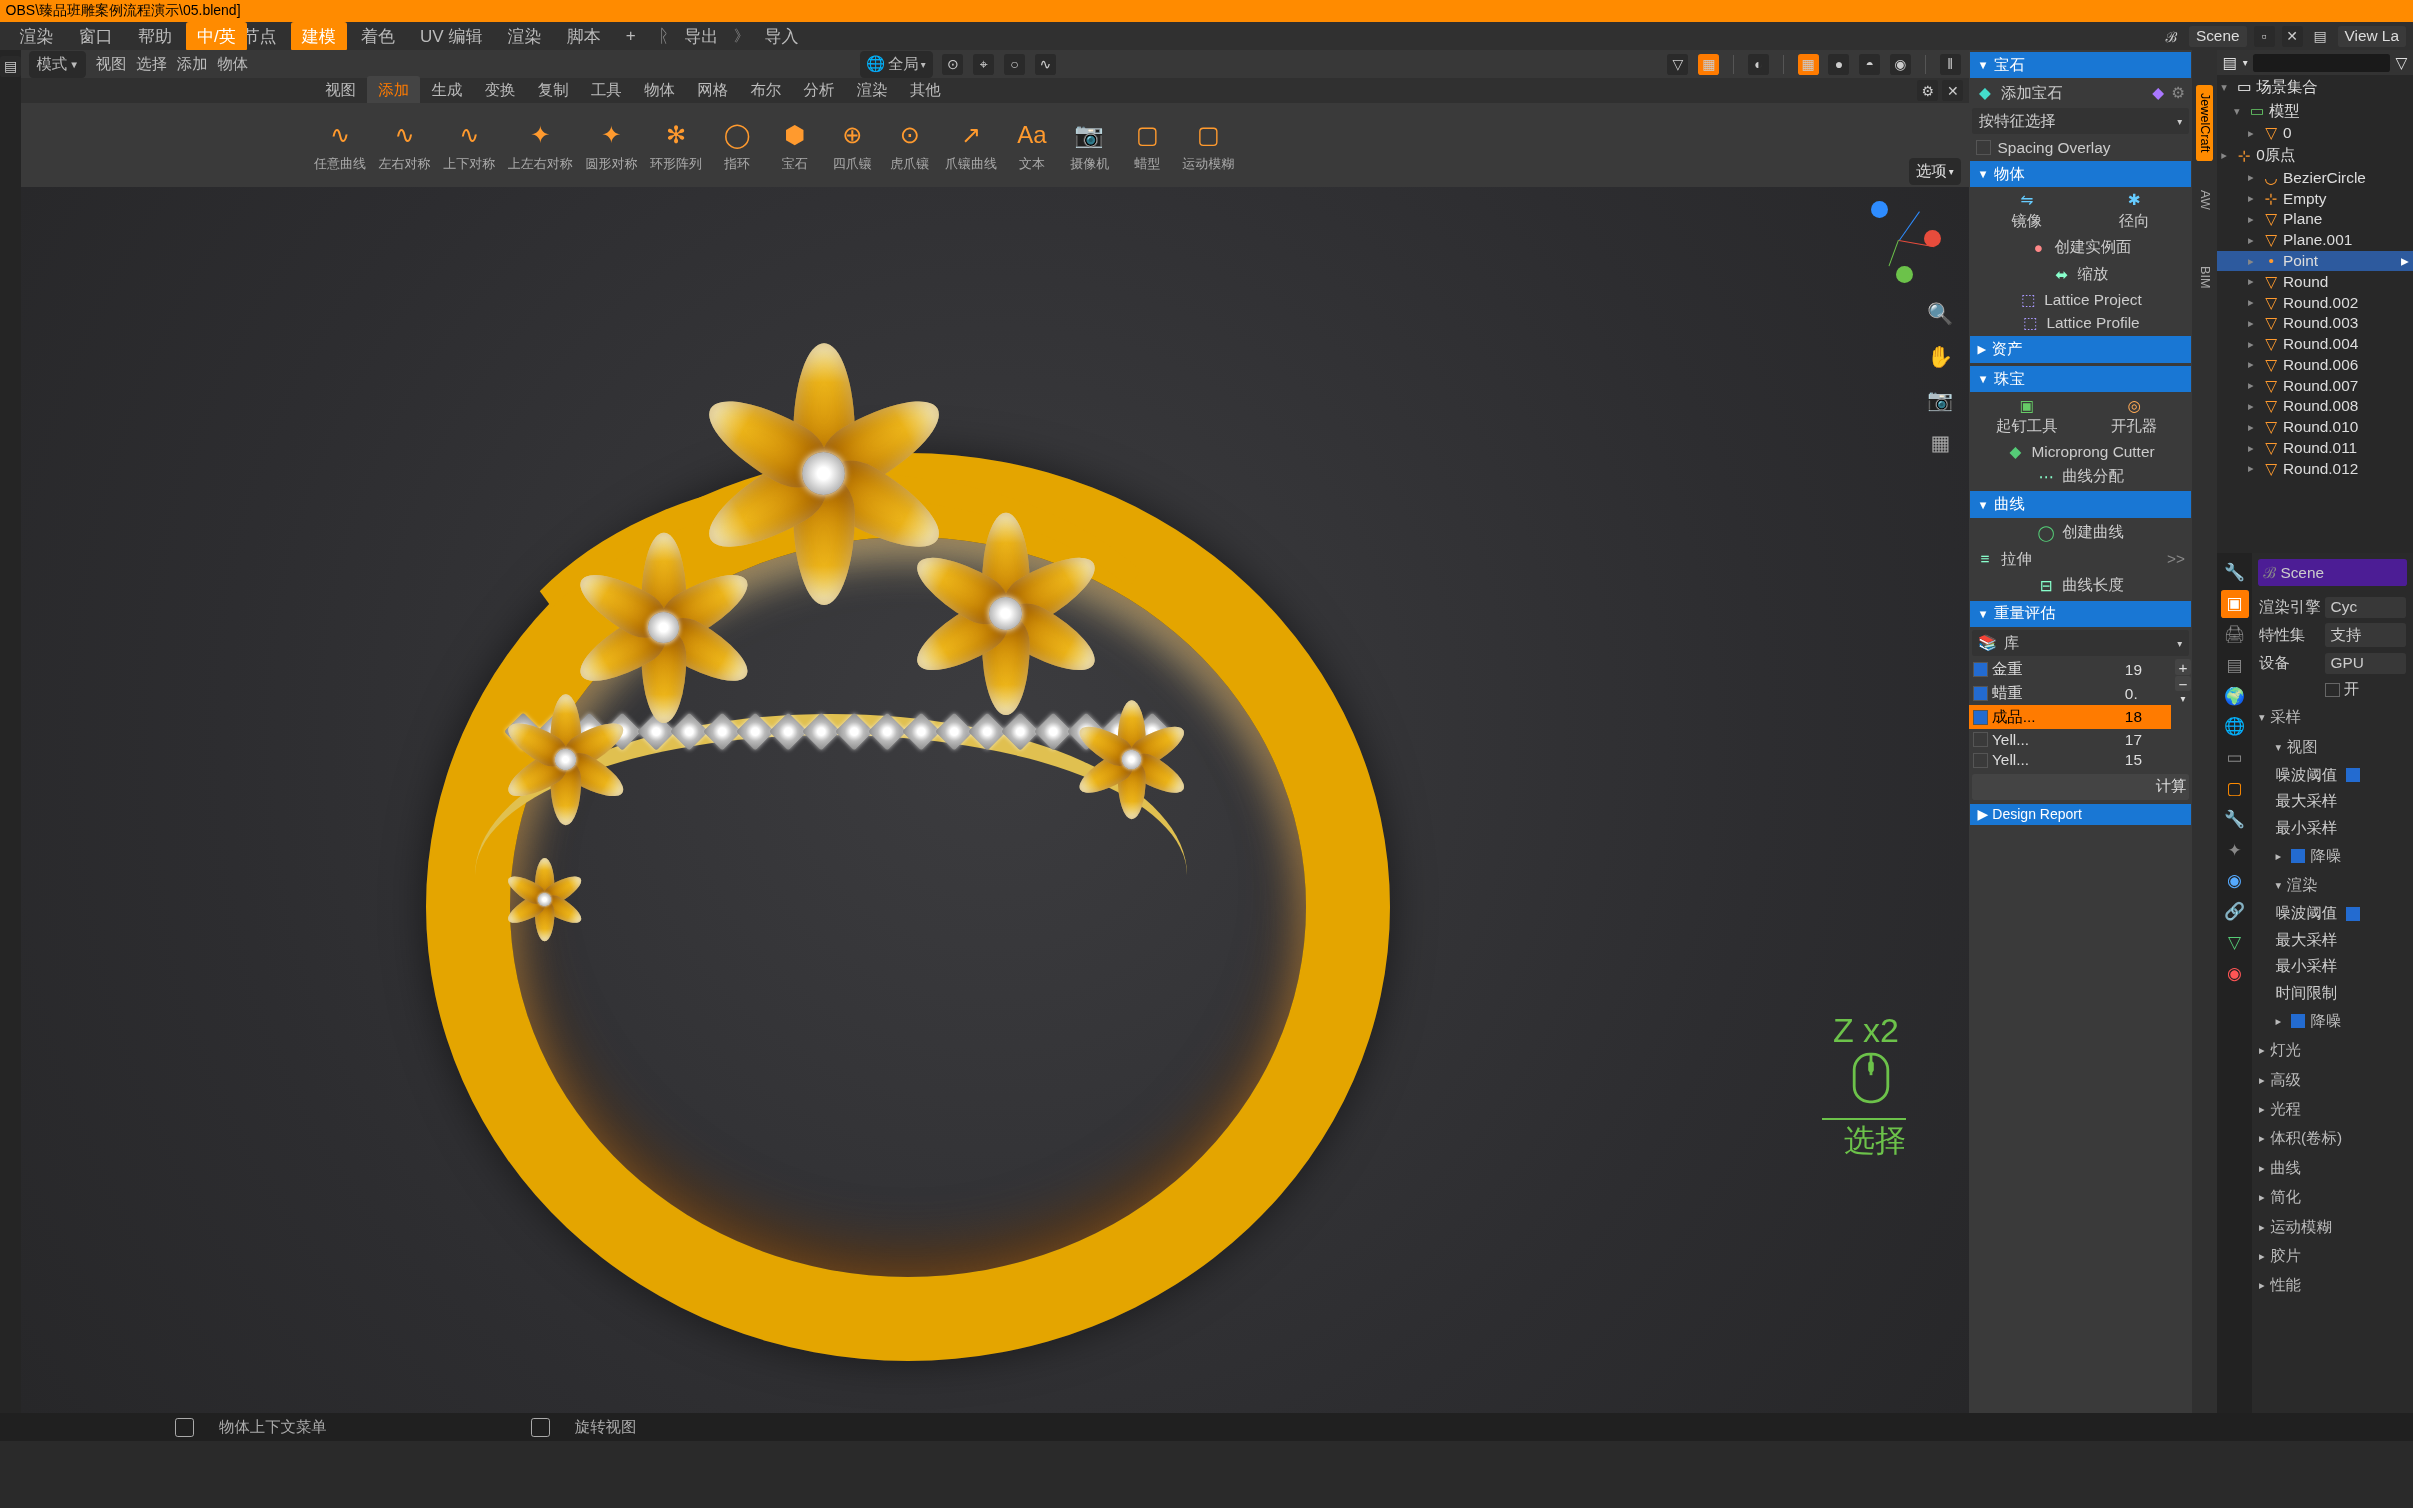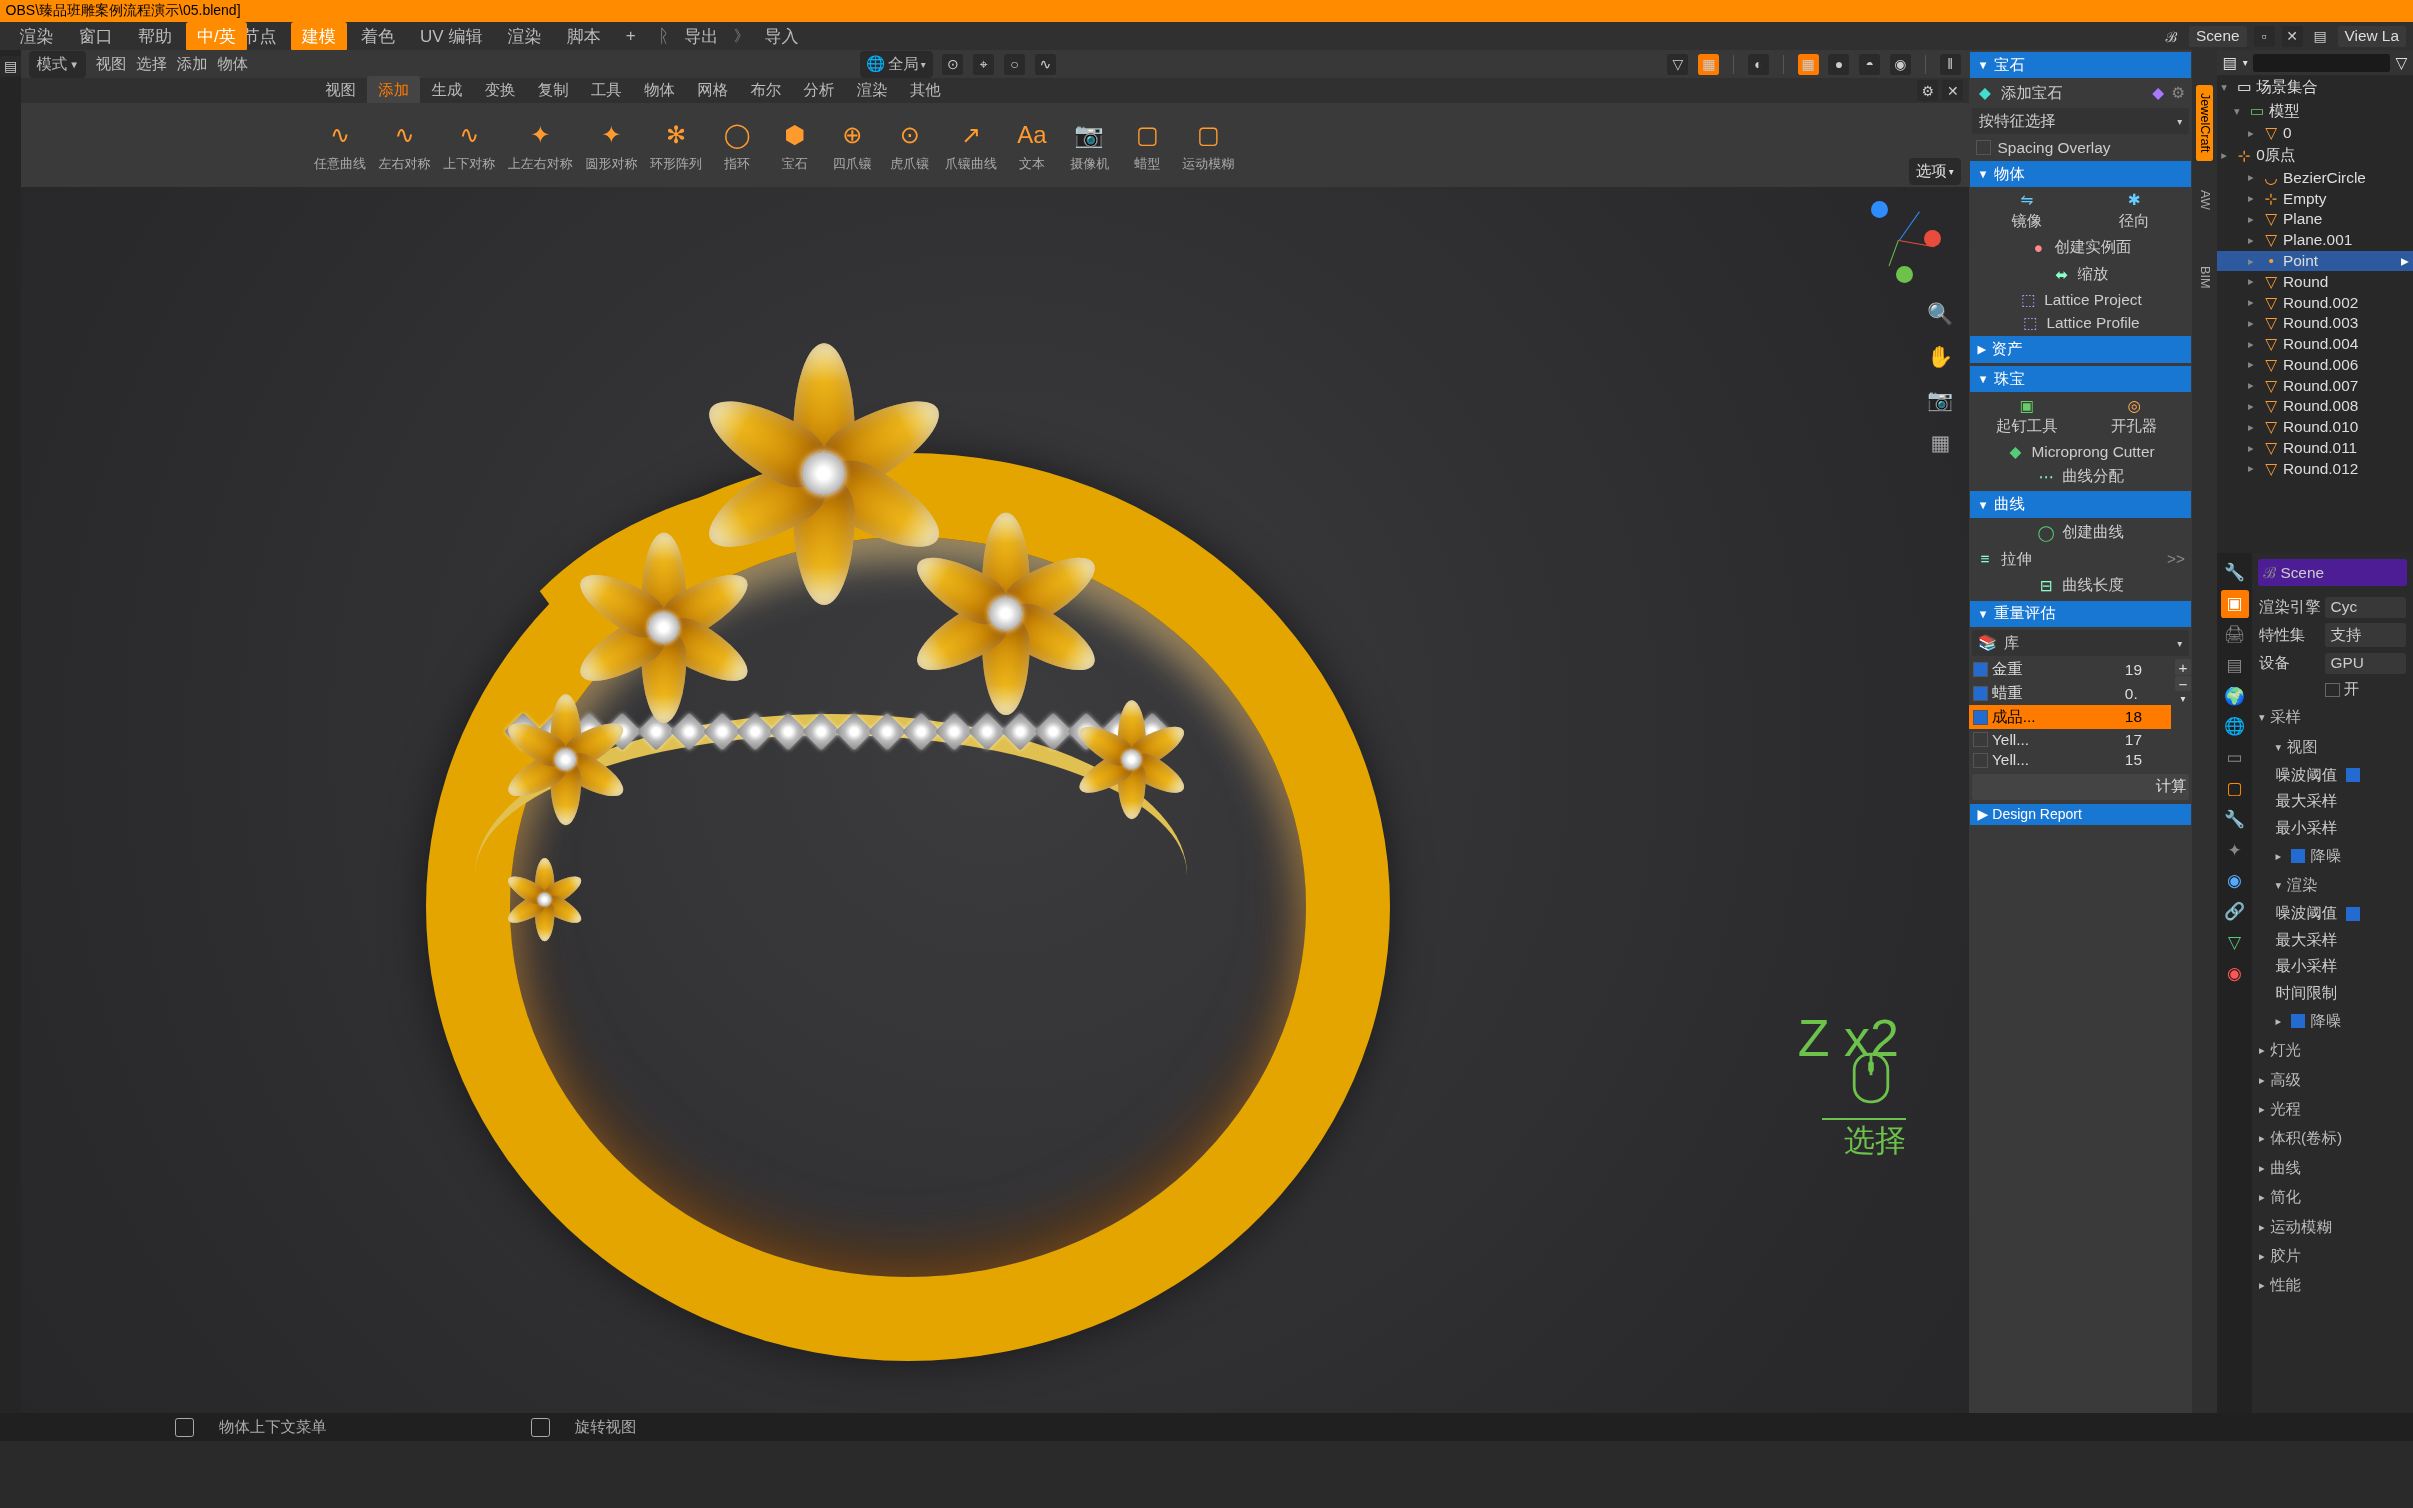--- a/index.html
+++ b/index.html
@@ -46,21 +46,21 @@
 .fl6{left:28px;top:454px;transform:scale(.35)}
 
 .gizmo{position:absolute;right:28px;top:14px;width:84px;height:84px}
 .gizmo .ball{position:absolute;width:17px;height:17px;border-radius:50%}
 .gizmo .red{background:#e74c3c;right:0;top:29px}
 .gizmo .green{background:#6cc24a;right:28px;bottom:2.8px}
 .gizmo .blue{background:#2e8cff;left:14px;top:0}
 .gizmo .line{position:absolute;left:42px;top:39px;height:1.4px;width:36px;transform-origin:0 0}
 .vp-toolsR{position:absolute;right:14px;top:112px;display:flex;flex-direction:column;gap:14px}
 .vp-toolsR div{width:29px;height:29px;display:flex;align-items:center;justify-content:center;color:#aaa;font-size:21px;cursor:pointer}
-.hud-zx{position:absolute;right:70px;bottom:345px;font-size:52px;color:#6cc24a}
+.hud-zx{position:absolute;right:70px;bottom:363px;font-size:34px;color:#6cc24a}
 .hud-mouse{position:absolute;right:77px;bottom:307px;width:42px;height:56px}
 .hud-mouse svg{width:42px;height:56px}
 .hud-line{position:absolute;right:63px;bottom:293px;width:84px;height:2.1px;background:#6cc24a}
 .hud-sel{position:absolute;right:63px;bottom:251px;font-size:31px;color:#6cc24a}
 
 .jc-panel{width:223px;background:#3a3a3a;display:flex;flex-direction:column;font-size:15.4px}
 .jc-panel .hdr{background:#1977d4;color:#fff;padding:2.8px 7px;display:flex;align-items:center;gap:5.6px;cursor:pointer;margin:1.4px}
 .jc-panel .hdr .tri{font-size:11.2px}
 .jc-panel .subhdr{background:#1977d4;color:#fff;padding:2.1px 7px;display:flex;align-items:center;gap:4.2px;margin:1.4px;font-size:14px;cursor:pointer}
 .jc-panel .row{padding:2.8px 7px;display:flex;align-items:center;gap:7px;color:#ccc}

